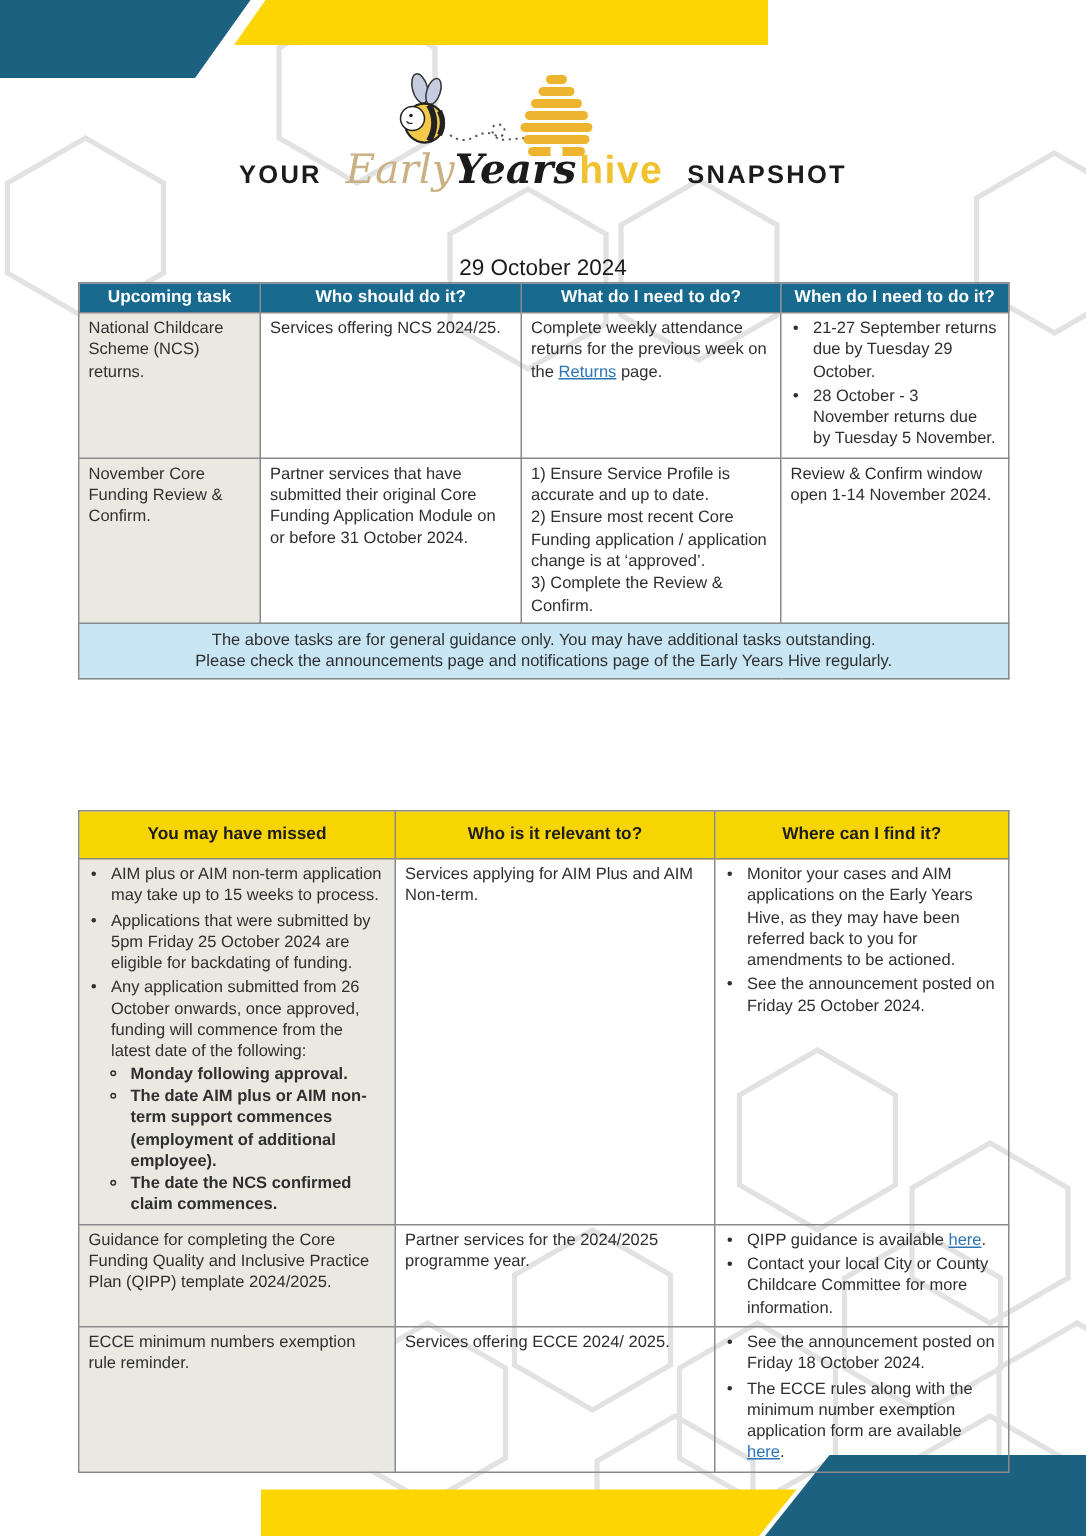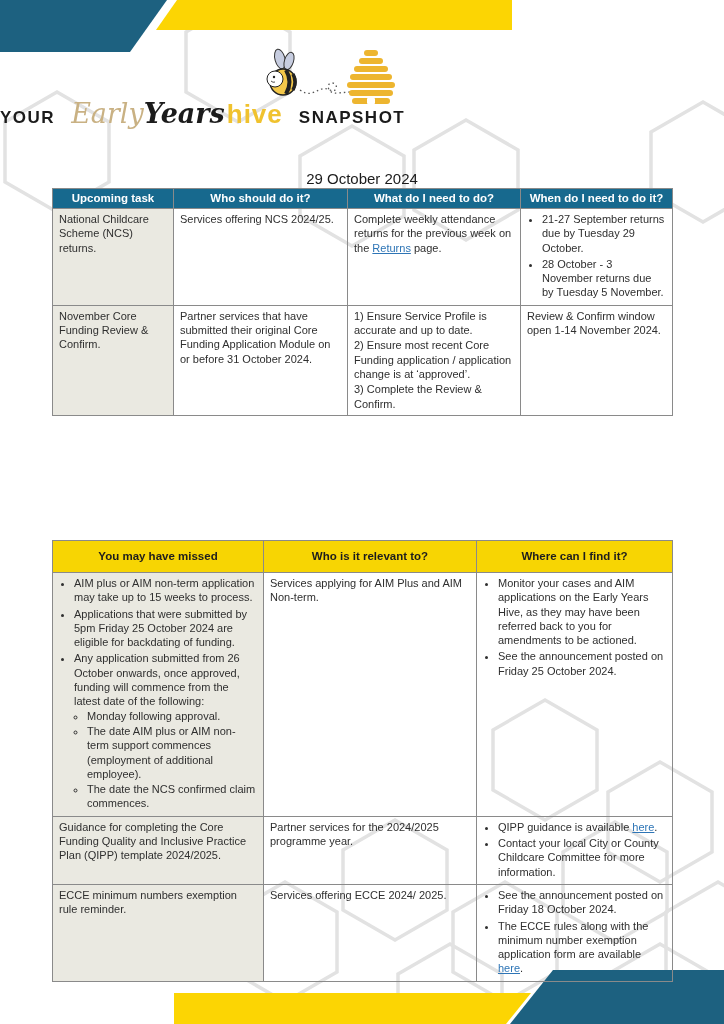--- a/index.html
+++ b/index.html
@@ -8,21 +8,21 @@
     background:#fff;overflow:hidden;
     font-family:"Liberation Sans","DejaVu Sans",sans-serif;
     color:#2f2f2f;
   }
   .decor{position:absolute;inset:0;width:724px;height:1024px;z-index:0;}
   
   .masthead{position:absolute;top:0;left:0;width:100%;z-index:1;}
   .logo-art{position:absolute;top:48px;left:254px;}
   .titleline{
     position:absolute;top:98px;left:0;width:100%;
-    display:flex;justify-content:flex-start;align-items:baseline;
+    display:flex;justify-content:center;align-items:baseline;
   }
   .t-your,.t-snapshot{font-size:17px;font-weight:bold;letter-spacing:1.5px;color:#1b1b1b;}
   .t-your{margin-right:16px;}
   .t-snapshot{margin-left:16px;}
   .b-early{font-family:"DejaVu Serif",serif;font-style:italic;font-size:27px;color:#c9b183;}
   .b-years{font-family:"DejaVu Serif",serif;font-style:italic;font-size:27px;font-weight:600;color:#1b1b1b;}
   .b-hive{font-size:26px;font-weight:bold;color:#f0c22e;letter-spacing:1px;margin-left:2px;}
   .issue-date{position:absolute;top:137px;left:0;width:100%;text-align:center;font-size:15px;color:#1b1b1b;margin-top:33px;}
   
   table{border-collapse:collapse;table-layout:fixed;position:absolute;left:52px;width:620px;z-index:1;background:transparent;}
@@ -39,21 +39,21 @@
   .t1 tbody tr:nth-child(3){height:100px;}
   .t1 tbody tr.note-row{height:32px;}
   .t2 thead tr{height:32px;}
   .t2 tbody tr:nth-child(1){height:203px;}
   .t2 tbody tr:nth-child(2){height:62px;}
   .t2 tbody tr:nth-child(3){height:82px;}
   td.note{background:#c9e6f5;text-align:center;vertical-align:middle;padding:4px 6px;}
   ul.bullets{margin:0;padding-left:15px;list-style:disc;}
   ul.bullets li{margin:0 0 2px 0;}
   ul.sub{margin:0;padding-left:13px;list-style:circle;}
-  ul.sub li{margin:0 0 1px 0;}
+  ul.sub li{margin:0 0 1px 0;font-weight:bold;}
   a.lnk{color:#2e75b6;text-decoration:underline;cursor:pointer;}
   .step{margin:0 0 1px 0;}
 </style>
 </head>
 <body>
 
 <div class="page">
 
   <svg class="decor" viewBox="0 0 724 1024" xmlns="http://www.w3.org/2000/svg">
     <defs>
@@ -147,20 +147,26 @@
       <tr>
         <td class="beige">November Core Funding Review &amp; Confirm.</td>
         <td>Partner services that have submitted their original Core Funding Application Module on or before 31 October 2024.</td>
         <td>
           <div class="step">1) Ensure Service Profile is accurate and up to date.</div>
           <div class="step">2) Ensure most recent Core Funding application / application change is at ‘approved’.</div>
           <div class="step">3) Complete the Review &amp; Confirm.</div>
         </td>
         <td>Review &amp; Confirm window open 1-14 November 2024.</td>
       </tr>
+      <tr class="note-row">
+        <td class="note" colspan="4">
+          <div>The above tasks are for general guidance only. You may have additional tasks outstanding.</div>
+          <div>Please check the announcements page and notifications page of the Early Years Hive regularly.</div>
+        </td>
+      </tr>
     </tbody>
   </table>
 
   <table class="t2">
     <colgroup>
         <col style="width:211px">
         <col style="width:213px">
         <col style="width:196px">
       </colgroup>
     <thead>

